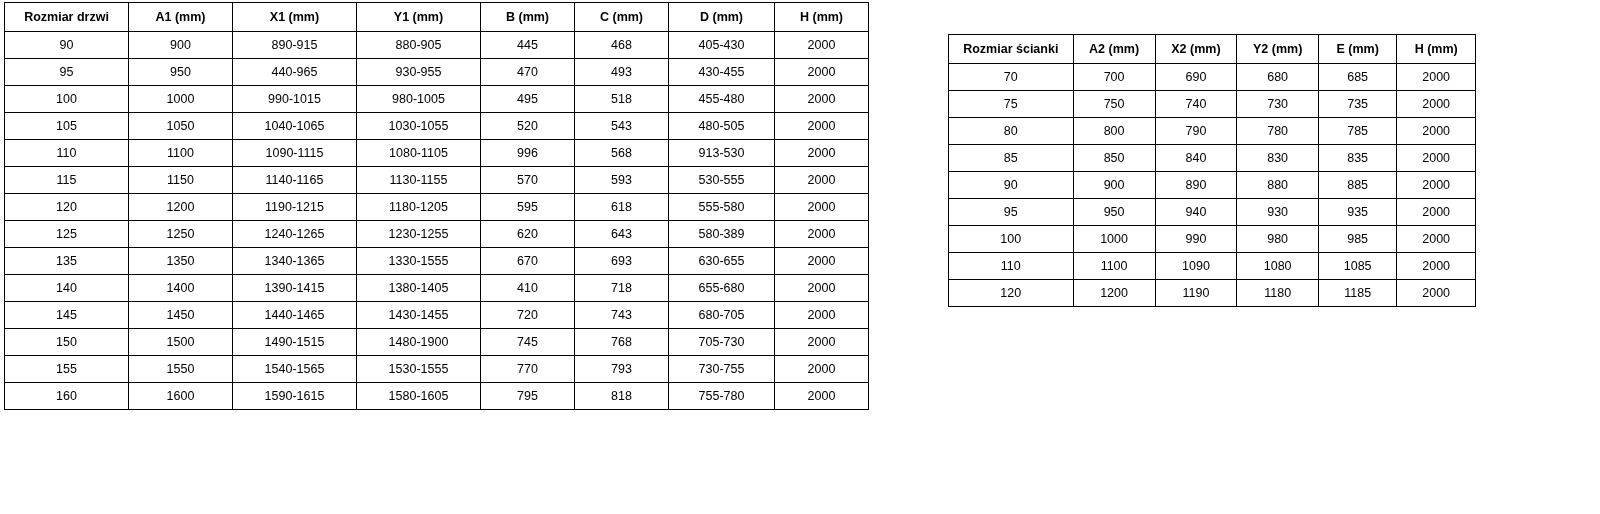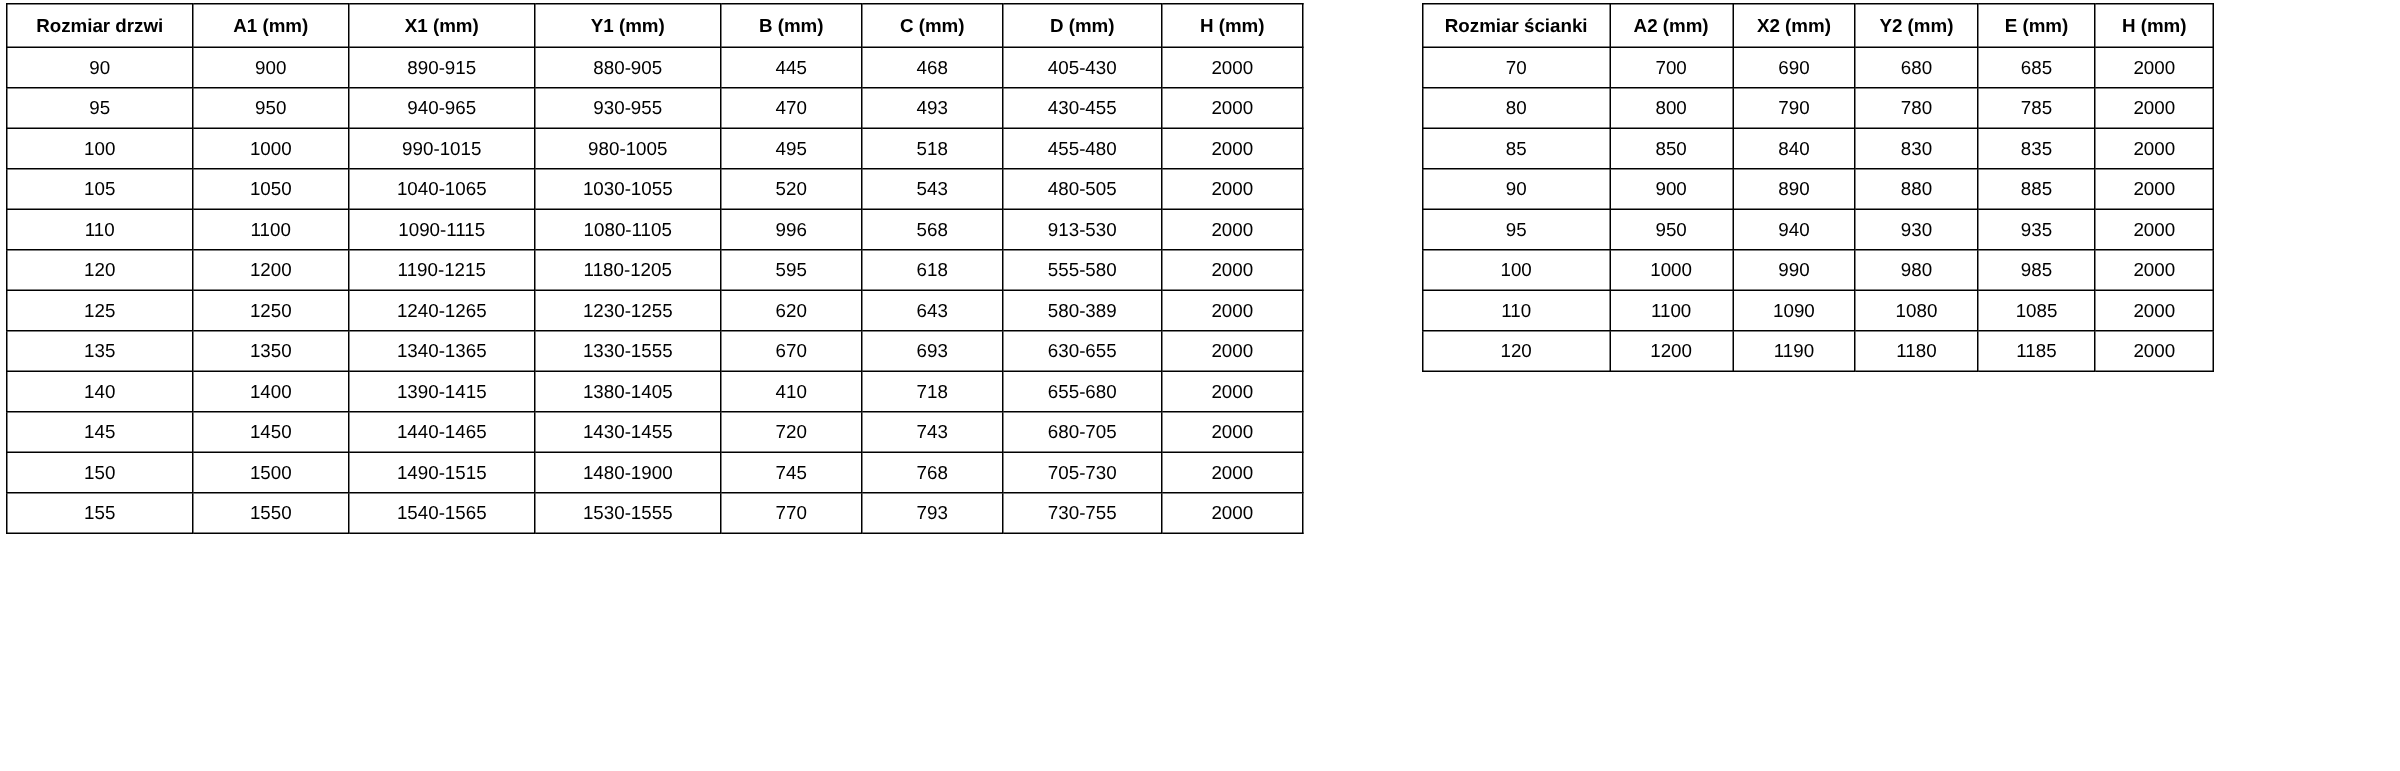--- a/index.html
+++ b/index.html
@@ -17,21 +17,21 @@
   .page {
     position: relative;
     width: 1476px;
     height: 514px;
   }
   .table-wrap {
     position: absolute;
     top: 2px;
   }
   #doors-wrap { left: 4px; }
-  #walls-wrap { left: 948px; }
+  #walls-wrap { left: 948px; margin-top: 32px; }
 
   table.spec {
     border-collapse: collapse;
     table-layout: fixed;
   }
   table.spec th,
   table.spec td {
     border: 1px solid #000000;
     text-align: center;
     vertical-align: middle;
@@ -102,21 +102,21 @@
           <td>890-915</td>
           <td>880-905</td>
           <td>445</td>
           <td>468</td>
           <td>405-430</td>
           <td>2000</td>
         </tr>
         <tr>
           <td>95</td>
           <td>950</td>
-          <td>940-965</td>
+          <td>440-965</td>
           <td>930-955</td>
           <td>470</td>
           <td>493</td>
           <td>430-455</td>
           <td>2000</td>
         </tr>
         <tr>
           <td>100</td>
           <td>1000</td>
           <td>990-1015</td>
@@ -140,20 +140,30 @@
           <td>110</td>
           <td>1100</td>
           <td>1090-1115</td>
           <td>1080-1105</td>
           <td>996</td>
           <td>568</td>
           <td>913-530</td>
           <td>2000</td>
         </tr>
         <tr>
+          <td>115</td>
+          <td>1150</td>
+          <td>1140-1165</td>
+          <td>1130-1155</td>
+          <td>570</td>
+          <td>593</td>
+          <td>530-555</td>
+          <td>2000</td>
+        </tr>
+        <tr>
           <td>120</td>
           <td>1200</td>
           <td>1190-1215</td>
           <td>1180-1205</td>
           <td>595</td>
           <td>618</td>
           <td>555-580</td>
           <td>2000</td>
         </tr>
         <tr>
@@ -207,20 +217,30 @@
           <td>2000</td>
         </tr>
         <tr>
           <td>155</td>
           <td>1550</td>
           <td>1540-1565</td>
           <td>1530-1555</td>
           <td>770</td>
           <td>793</td>
           <td>730-755</td>
+          <td>2000</td>
+        </tr>
+        <tr>
+          <td>160</td>
+          <td>1600</td>
+          <td>1590-1615</td>
+          <td>1580-1605</td>
+          <td>795</td>
+          <td>818</td>
+          <td>755-780</td>
           <td>2000</td>
         </tr>
       </tbody>
     </table>
   </div>
 
   <div class="table-wrap" id="walls-wrap">
     <table class="spec" id="walls-table">
       <colgroup>
         <col class="w0">
@@ -243,20 +263,28 @@
       <tbody>
         <tr>
           <td>70</td>
           <td>700</td>
           <td>690</td>
           <td>680</td>
           <td>685</td>
           <td>2000</td>
         </tr>
         <tr>
+          <td>75</td>
+          <td>750</td>
+          <td>740</td>
+          <td>730</td>
+          <td>735</td>
+          <td>2000</td>
+        </tr>
+        <tr>
           <td>80</td>
           <td>800</td>
           <td>790</td>
           <td>780</td>
           <td>785</td>
           <td>2000</td>
         </tr>
         <tr>
           <td>85</td>
           <td>850</td>

